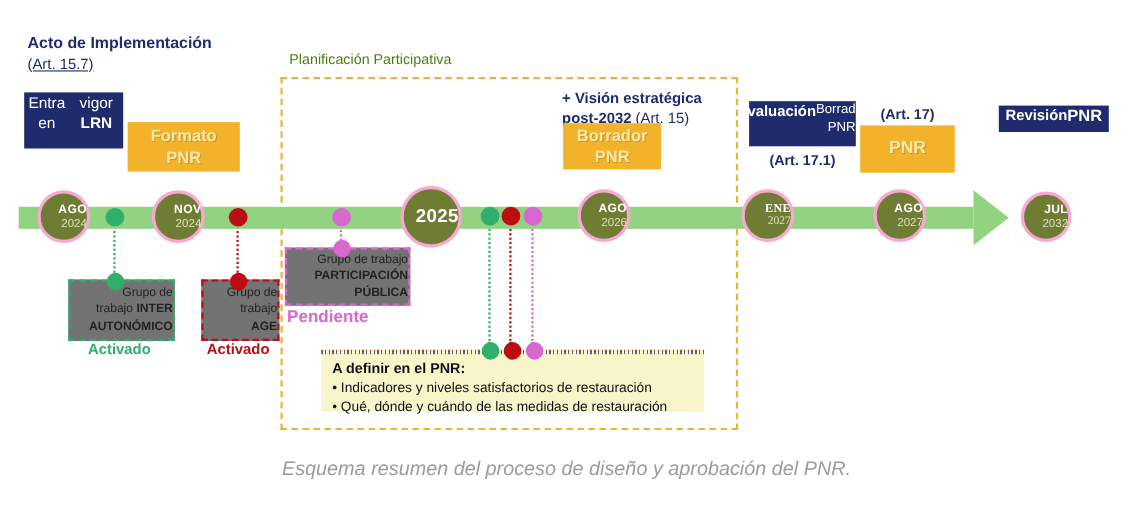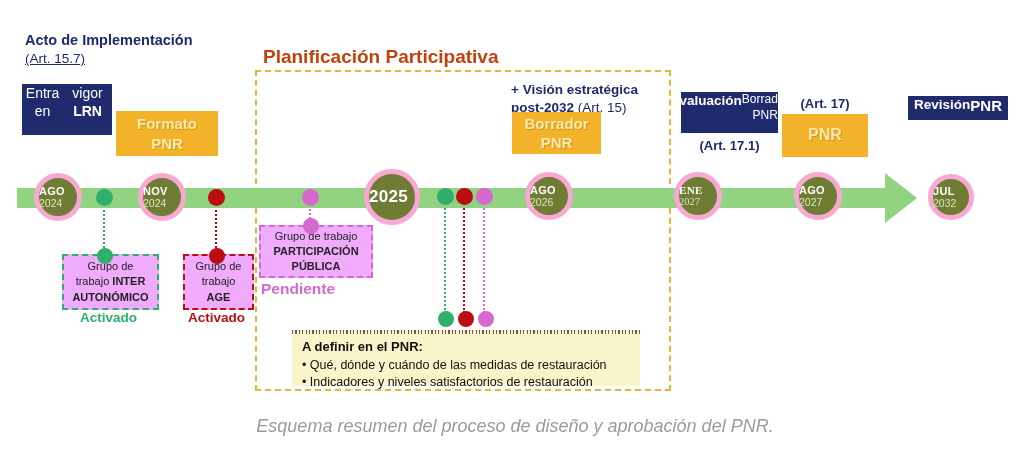--- a/index.html
+++ b/index.html
@@ -19,41 +19,41 @@
     line-height:1.3;z-index:5;
   }
   .yellow-box{
     background:#F2B32B;color:#FAE9AC;font-weight:bold;text-align:center;
     display:flex;flex-direction:column;justify-content:center;
     line-height:1.3;text-shadow:1px 1px 0 rgba(140,95,0,0.35);z-index:5;
   }
   .part-box{
     border:2.5px dashed #EAB339;z-index:1;
   }
-  .part-title{color:#c2410c;font-weight:bold;font-size:19px;z-index:5;}
+  .part-title{color:#4d7c0f;font-weight:normal;font-size:13px;z-index:5;}
   
   .band{background:#92D381;z-index:2;}
   .arrowhead{
     width:0;height:0;border-left:32px solid #92D381;
     border-top:25px solid transparent;border-bottom:25px solid transparent;z-index:2;
   }
   .circle{
-    border-radius:50%;background:#6E7C34;border:5px solid #f9a8d4;
-    color:#fff;display:flex;flex-direction:column;align-items:flex-start;justify-content:center;
+    border-radius:50%;background:#6E7C34;border:3px solid #f9a8d4;
+    color:#fff;display:flex;flex-direction:column;align-items:flex-end;justify-content:center;
     z-index:3;box-sizing:border-box;line-height:1.15;
   }
   .circle .mo{font-size:11px;font-weight:bold;letter-spacing:.3px;}
   .circle .yr{font-size:10.5px;color:#DDE5B9;}
   .circle.big .mo{font-size:17px;}
   .dot{border-radius:50%;z-index:4;}
   .vline{width:0;z-index:1;}
   
   .gbox{
     text-align:center;font-size:11px;color:#222;line-height:1.38;
-    display:flex;flex-direction:column;justify-content:center;z-index:2;background:#f0abfc;
+    display:flex;flex-direction:column;justify-content:center;z-index:2;background:#737373;align-items:flex-end;
   }
   .status{font-weight:bold;font-size:13.5px;text-align:center;z-index:2;}
   
   .defbox{background:#F7F5C9;z-index:2;}
   .defbox-border{
     height:4px;width:100%;
     background:
       repeating-linear-gradient(90deg,#A83A3A 0 1.2px,transparent 1.2px 3.4px) top/100% 2px no-repeat,
       repeating-linear-gradient(90deg,#5E6278 0 1.2px,transparent 1.2px 3.4px) bottom/100% 2px no-repeat;
   }
@@ -178,22 +178,22 @@
   </div>
   <div class="abs status" style="left:183px;top:310px;width:67px;color:#BB0D12;">Activado</div>
 
   <div class="abs gbox" style="left:259px;top:225px;width:110px;height:49px;border:2px dashed #D668CF;">
     <div>Grupo de trabajo</div>
     <div class="b">PARTICIPACIÓN</div>
     <div class="b">PÚBLICA</div>
   </div>
   <div class="abs status" style="left:261px;top:280px;width:110px;text-align:left;font-size:15.5px;color:#D668CF;">Pendiente</div>
 
-  <div class="abs defbox" style="left:292px;top:330px;width:348px;height:56px;">
+  <div class="abs defbox" style="left:292px;top:318px;width:348px;height:56px;">
     <div class="defbox-border"></div>
     <div class="def-title" style="margin:5px 0 0 10px;">A definir en el PNR:</div>
+    <div class="def-bullet" style="margin:3px 0 0 10px;">• Indicadores y niveles satisfactorios de restauración</div>
     <div class="def-bullet" style="margin:4px 0 0 10px;">• Qué, dónde y cuándo de las medidas de restauración</div>
-    <div class="def-bullet" style="margin:3px 0 0 10px;">• Indicadores y niveles satisfactorios de restauración</div>
   </div>
 
   <div class="abs caption" style="left:0;top:416px;">Esquema resumen del proceso de diseño y aprobación del PNR.</div>
 
 </div>
 
 </body></html>

